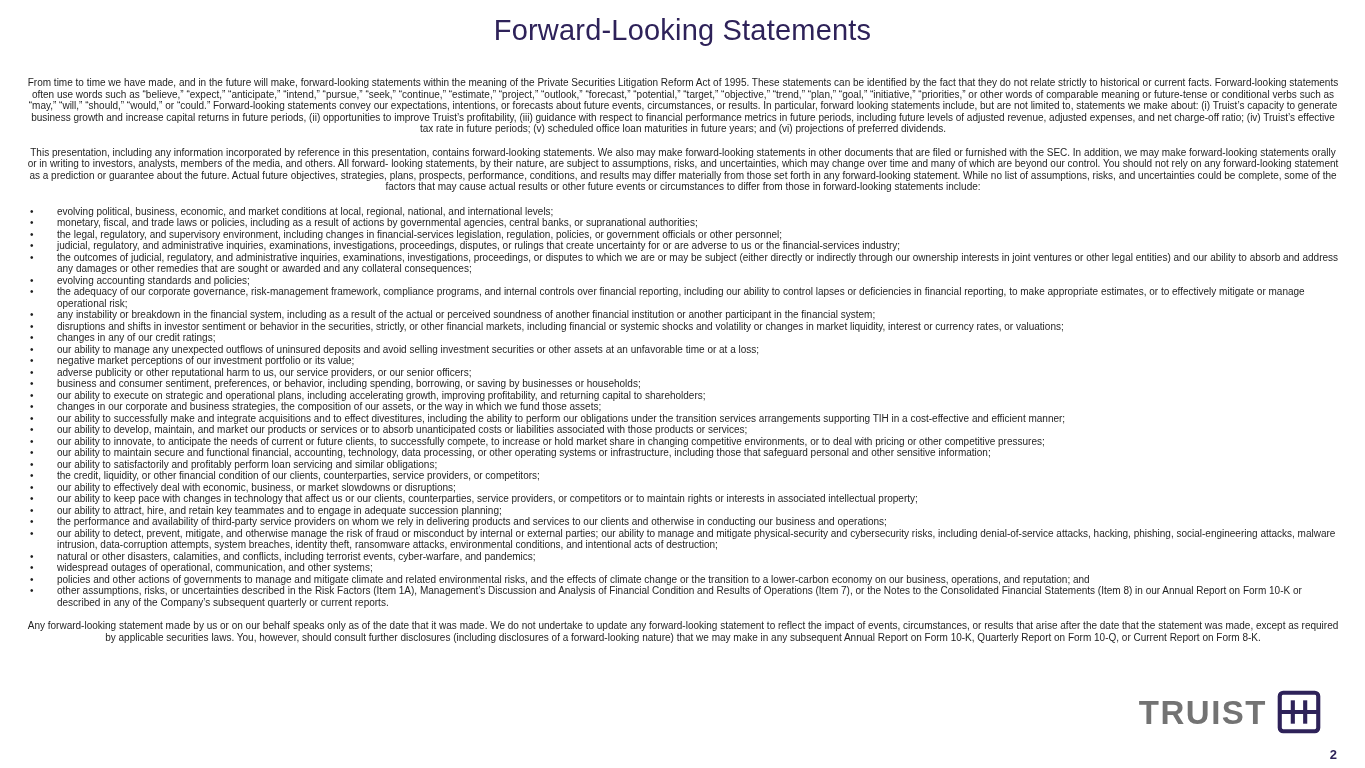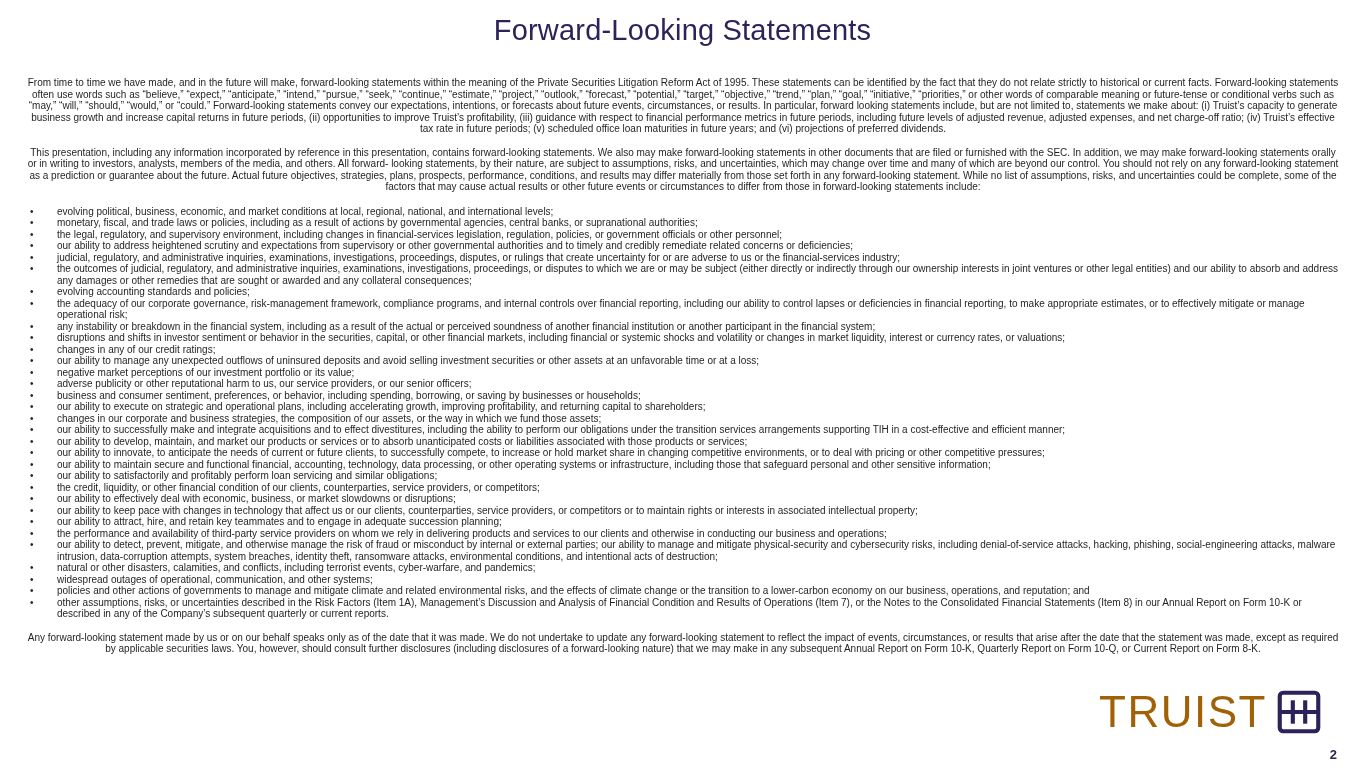--- a/index.html
+++ b/index.html
@@ -56,23 +56,23 @@
   }
   .footer {
     position: absolute;
     right: 44px;
     bottom: 34px;
     display: flex;
     align-items: center;
     gap: 10px;
   }
   .logo-wordmark {
-    color: #a16207;
-    font-size: 44px;
-    font-weight: 400;
+    color: #737373;
+    font-size: 33px;
+    font-weight: 700;
     letter-spacing: 1.5px;
     line-height: 1;
   }
   .logo-mark {
     width: 44px;
     height: 44px;
     display: block;
   }
   .page-number {
     position: absolute;
@@ -91,27 +91,26 @@
   <h1 class="title">Forward-Looking Statements</h1>
 
   <div class="content">
     <p>From time to time we have made, and in the future will make, forward-looking statements within the meaning of the Private Securities Litigation Reform Act of 1995. These statements can be identified by the fact that they do not relate strictly to historical or current facts. Forward-looking statements often use words such as “believe,” “expect,” “anticipate,” “intend,” “pursue,” “seek,” “continue,” “estimate,” “project,” “outlook,” “forecast,” “potential,” “target,” “objective,” “trend,” “plan,” “goal,” “initiative,” “priorities,” or other words of comparable meaning or future-tense or conditional verbs such as “may,” “will,” “should,” “would,” or “could.” Forward-looking statements convey our expectations, intentions, or forecasts about future events, circumstances, or results.  In particular, forward looking statements include, but are not limited to, statements we make about: (i) Truist’s capacity to generate business growth and increase capital returns in future periods, (ii) opportunities to improve Truist’s profitability, (iii) guidance with respect to financial performance metrics in future periods, including future levels of adjusted revenue, adjusted expenses, and net charge-off ratio; (iv) Truist’s effective tax rate in future periods; (v) scheduled office loan maturities in future years; and (vi) projections of preferred dividends.</p>
     <p>This presentation, including any information incorporated by reference in this presentation, contains forward-looking statements. We also may make forward-looking statements in other documents that are filed or furnished with the SEC. In addition, we may make forward-looking statements orally or in writing to investors, analysts, members of the media, and others. All forward- looking statements, by their nature, are subject to assumptions, risks, and uncertainties, which may change over time and many of which are beyond our control. You should not rely on any forward-looking statement as a prediction or guarantee about the future. Actual future objectives, strategies, plans, prospects, performance, conditions, and results may differ materially from those set forth in any forward-looking statement. While no list of assumptions, risks, and uncertainties could be complete, some of the factors that may cause actual results or other future events or circumstances to differ from those in forward-looking statements include:</p>
 
     <ul class="risk-list">
         <li><span>evolving political, business, economic, and market conditions at local, regional, national, and international levels;</span></li>
         <li><span>monetary, fiscal, and trade laws or policies, including as a result of actions by governmental agencies, central banks, or supranational authorities;</span></li>
         <li><span>the legal, regulatory, and supervisory environment, including changes in financial-services legislation, regulation, policies, or government officials or other personnel;</span></li>
-        <li><span>our ability to address heightened scrutiny and expectations from supervisory or other governmental authorities and to timely and credibly remediate related concerns or deficiencies;</span></li>
         <li><span>judicial, regulatory, and administrative inquiries, examinations, investigations, proceedings, disputes, or rulings that create uncertainty for or are adverse to us or the financial-services industry;</span></li>
         <li><span>the outcomes of judicial, regulatory, and administrative inquiries, examinations, investigations, proceedings, or disputes to which we are or may be subject (either directly or indirectly through our ownership interests in joint ventures or other legal entities) and our ability to absorb and address any damages or other remedies that are sought or awarded and any collateral consequences;</span></li>
         <li><span>evolving accounting standards and policies;</span></li>
         <li><span>the adequacy of our corporate governance, risk-management framework, compliance programs, and internal controls over financial reporting, including our ability to control lapses or deficiencies in financial reporting, to make appropriate estimates, or to effectively mitigate or manage operational risk;</span></li>
         <li><span>any instability or breakdown in the financial system, including as a result of the actual or perceived soundness of another financial institution or another participant in the financial system;</span></li>
-        <li><span>disruptions and shifts in investor sentiment or behavior in the securities, capital, or other financial markets, including financial or systemic shocks and volatility or changes in market liquidity, interest or currency rates, or valuations;</span></li>
+        <li><span>disruptions and shifts in investor sentiment or behavior in the securities, strictly, or other financial markets, including financial or systemic shocks and volatility or changes in market liquidity, interest or currency rates, or valuations;</span></li>
         <li><span>changes in any of our credit ratings;</span></li>
         <li><span>our ability to manage any unexpected outflows of uninsured deposits and avoid selling investment securities or other assets at an unfavorable time or at a loss;</span></li>
         <li><span>negative market perceptions of our investment portfolio or its value;</span></li>
         <li><span>adverse publicity or other reputational harm to us, our service providers, or our senior officers;</span></li>
         <li><span>business and consumer sentiment, preferences, or behavior, including spending, borrowing, or saving by businesses or households;</span></li>
         <li><span>our ability to execute on strategic and operational plans, including accelerating growth, improving profitability, and returning capital to shareholders;</span></li>
         <li><span>changes in our corporate and business strategies, the composition of our assets, or the way in which we fund those assets;</span></li>
         <li><span>our ability to successfully make and integrate acquisitions and to effect divestitures, including the ability to perform our obligations under the transition services arrangements supporting TIH in a cost-effective and efficient manner;</span></li>
         <li><span>our ability to develop, maintain, and market our products or services or to absorb unanticipated costs or liabilities associated with those products or services;</span></li>
         <li><span>our ability to innovate, to anticipate the needs of current or future clients, to successfully compete, to increase or hold market share in changing competitive environments, or to deal with pricing or other competitive pressures;</span></li>

